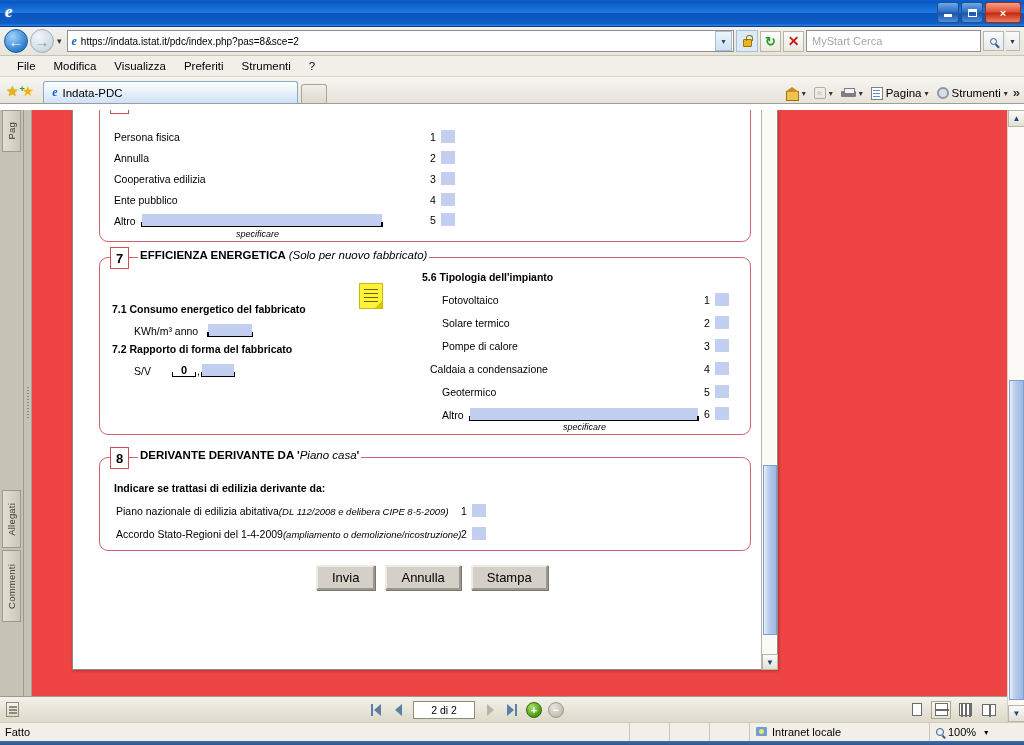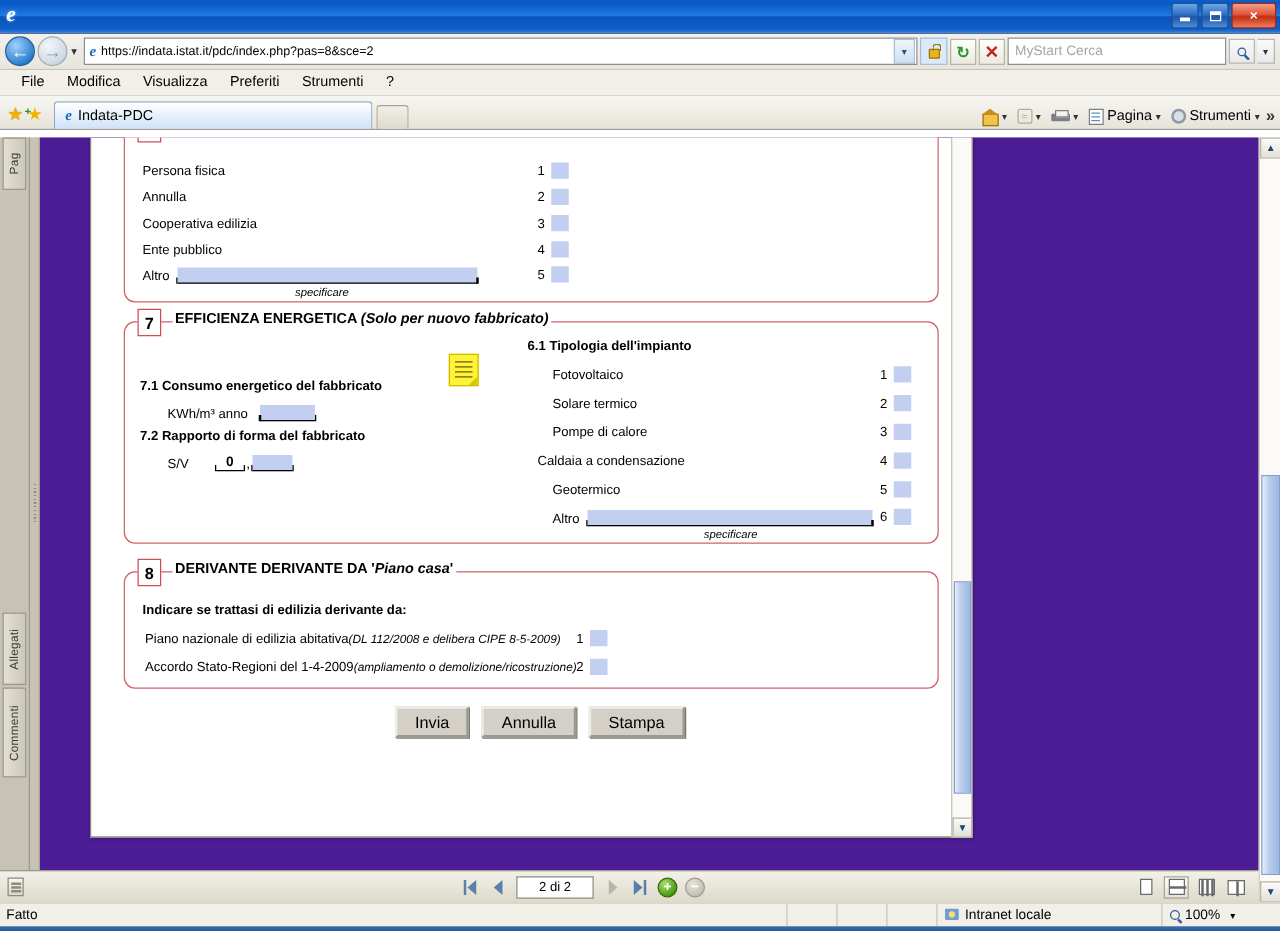--- a/index.html
+++ b/index.html
@@ -240,21 +240,21 @@
     position: relative;
   }
   #railsplit::after {
     content:""; position:absolute; left:3px; top:50%; margin-top:-16px;
     width:2px; height:32px;
     background: repeating-linear-gradient(to bottom,#8e8b7d 0 1px,transparent 1px 3px);
   }
 
   
   #docwrap {
-    flex: 1 1 auto; background: #4c1d95;
+    flex: 1 1 auto; background: #ef4444;
     position: relative; overflow: hidden;
     padding: 0 0 0 10px;
   }
   #docpage {
     position: absolute; left: 40px; top: 0;
     width: 706px; height: 560px;
     background: #fff;
     border: 1px solid #8e8b7d;
     border-top: none;
     box-shadow: 1px 1px 3px rgba(0,0,0,.25);
@@ -285,21 +285,21 @@
     border: 1.5px solid #cf4d57;
     background: #fff;
     display: flex; align-items: center; justify-content: center;
     font-size: 13px; font-weight: bold; color: #000;
   }
   .sec-title {
     position: absolute; left: 38px; top: -9px;
     font-size: 11.5px; font-weight: bold; color: #000;
     white-space: nowrap; background: #fff; padding: 0 2px;
   }
-  .sec-title em { font-weight: bold; font-style: italic; }
+  .sec-title em { font-weight: normal; font-style: italic; }
 
   .row { position: absolute; display: flex; align-items: center; white-space: nowrap; }
   .row .lbl { font-size: 10.5px; color: #000; }
   .num { font-size: 10.5px; color: #000; }
   .chk {
     width: 14px; height: 13px;
     background: #c3cff0; border: none; margin-left: 5px;
   }
   .txtfield {
     height: 13px;
@@ -576,21 +576,21 @@
             </div>
 
             <div class="sub-lab" style="left:12px; top:85px;">7.2  Rapporto di forma del fabbricato</div>
             <div class="row" style="left:34px; top:106px;">
               <span class="lbl">S/V</span>
               <span class="txtfield" style="width:22px; margin-left:22px; background:#fff; text-align:center; font-size:11px; font-weight:bold; line-height:13px;">0</span>
               <span style="font-size:11px; padding:0 2px;">,</span>
               <span class="txtfield" style="width:32px;"></span>
             </div>
 
-            <div class="sub-lab" style="left:322px; top:13px;">6.1  Tipologia dell'impianto</div>
+            <div class="sub-lab" style="left:322px; top:13px;">5.6  Tipologia dell'impianto</div>
 
             <div class="row" style="left:342px; top:36px;">
               <span class="lbl">Fotovoltaico</span>
             </div>
             <div class="row" style="left:604px; top:35px;">
               <span class="num">1</span>
               <span class="chk"></span>
             </div>
 
             <div class="row" style="left:342px; top:59px;">

